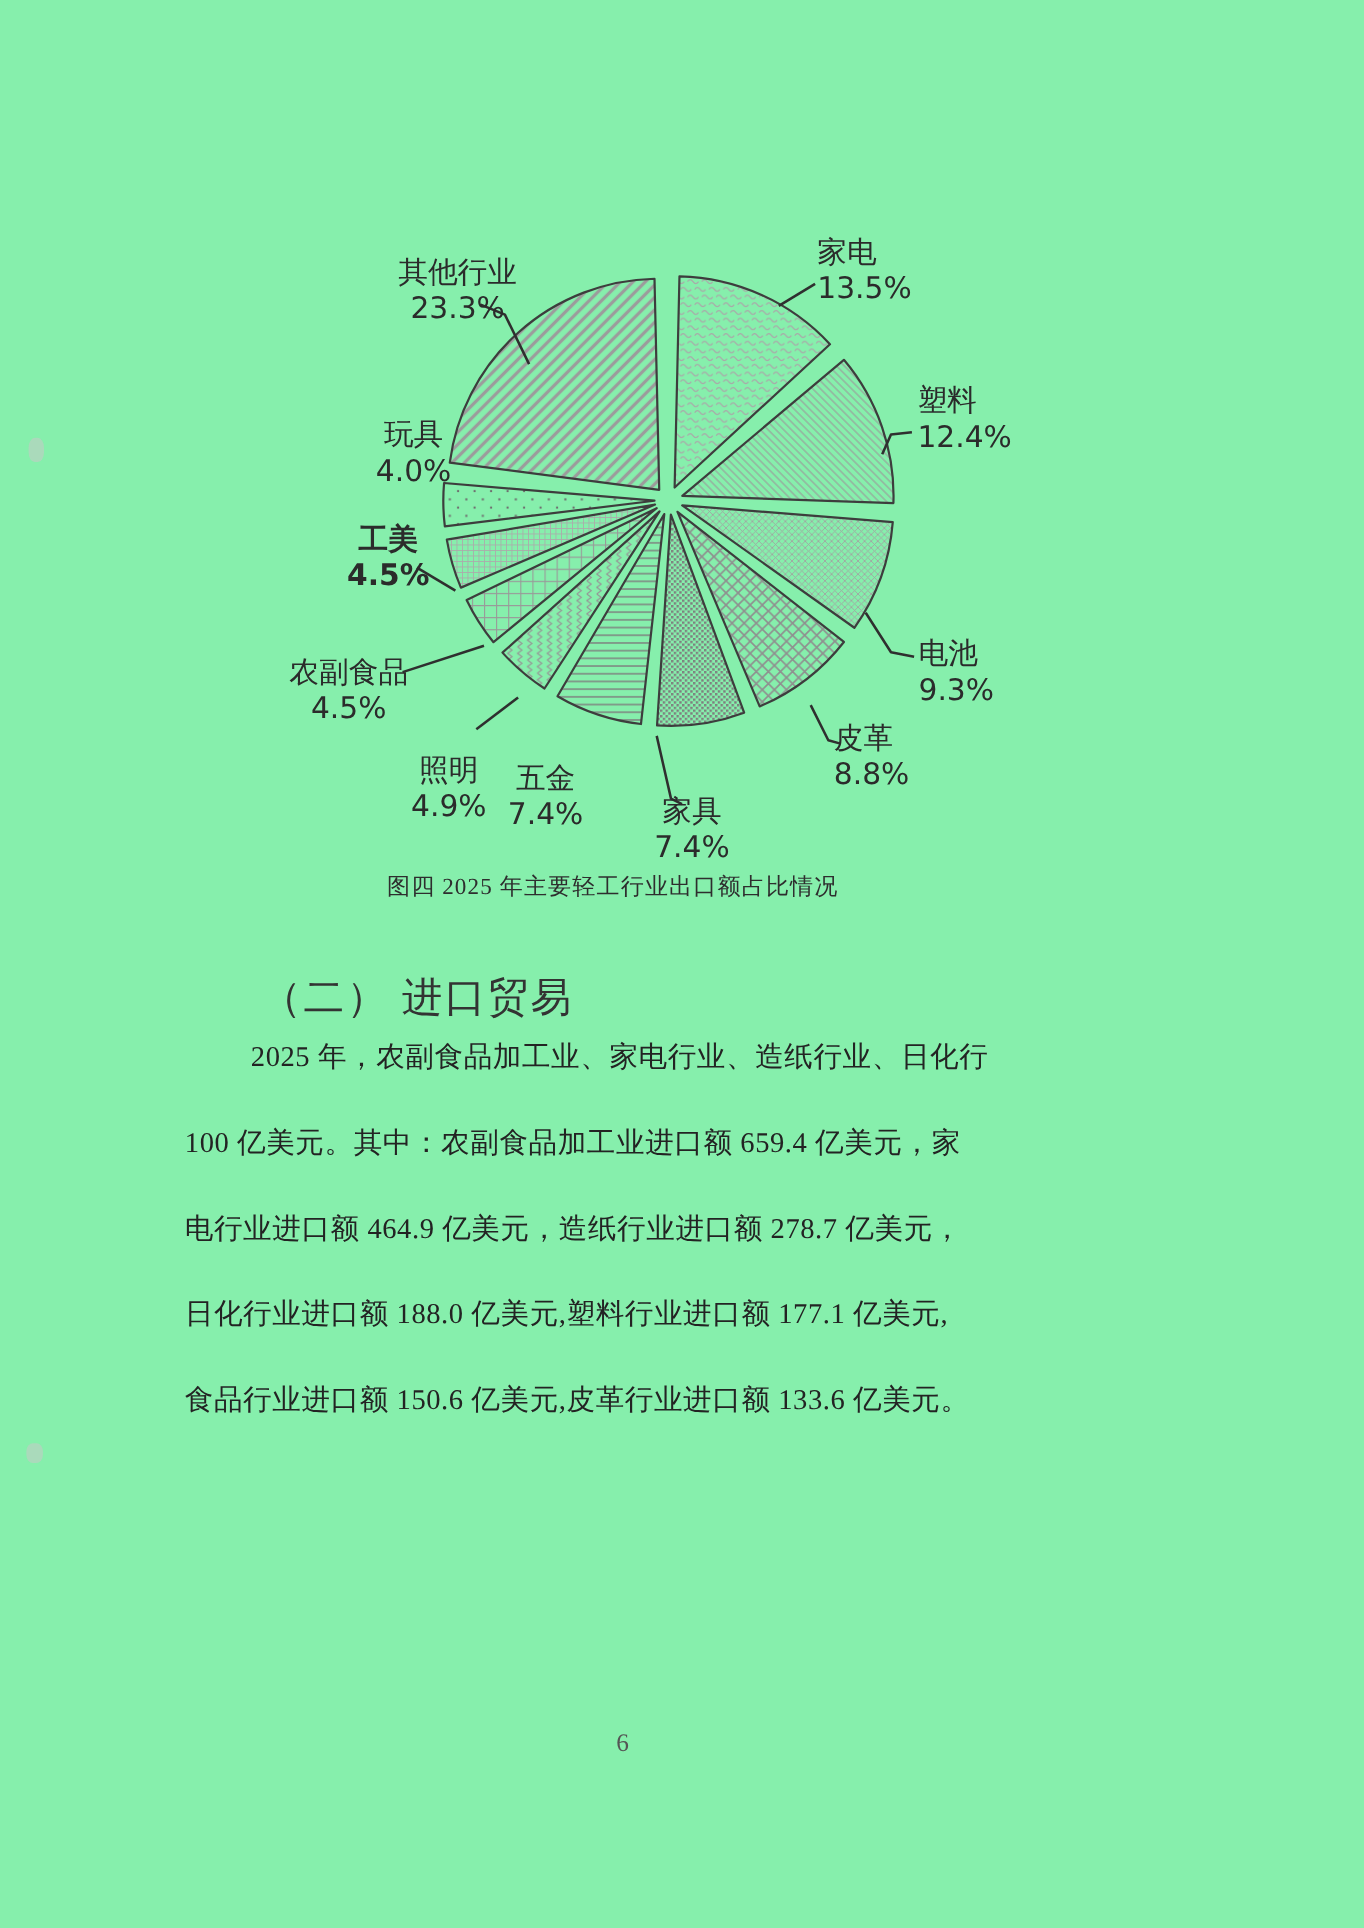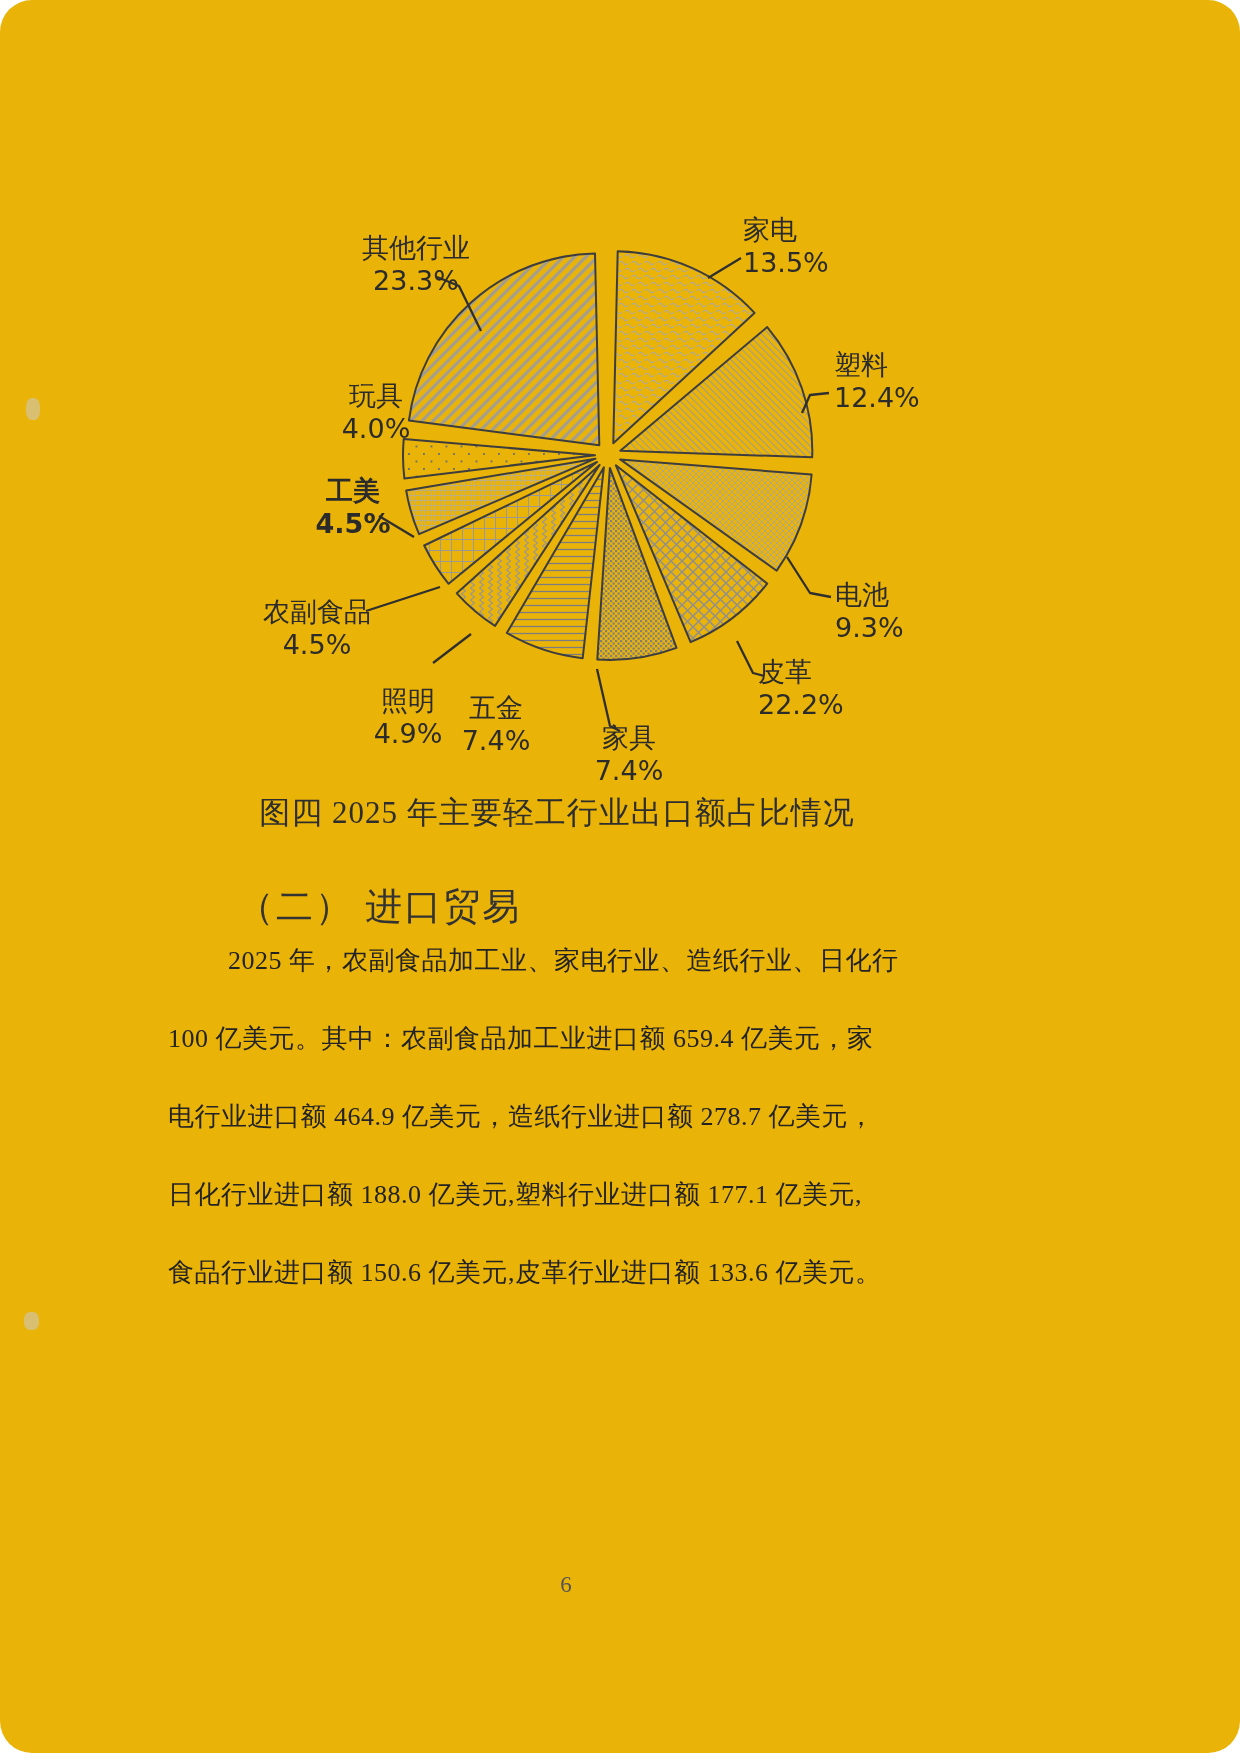--- a/index.html
+++ b/index.html
@@ -1,36 +1,35 @@
 <!DOCTYPE html>
 <html><head>
 <meta charset="utf-8">
 <style>
   html,body{margin:0;padding:0;background:#ffffff;}
   .page{
     position:relative;
     width:1240px;height:1753px;
-    background:#eab308;
+    background:#86efac;
     overflow:hidden;
     font-family:"Liberation Serif","DejaVu Serif",serif;
     color:#262626;
-    border-radius:32px;
   }
   .chart-layer{position:absolute;left:0;top:0;width:1240px;height:1753px;}
   .pie-label{
     position:absolute;
     font-family:"DejaVu Sans","Liberation Sans",sans-serif;
     font-size:27px;line-height:33px;color:#2b2b2b;
     white-space:nowrap;
   }
   .pie-label.center{transform:translateX(-50%);text-align:center;}
   .pie-label.left{text-align:left;}
   .figure-caption{
     position:absolute;top:792px;left:557px;transform:translateX(-50%);
-    font-size:31px;letter-spacing:1px;color:#2e2e2e;white-space:nowrap;
+    font-size:21px;letter-spacing:1px;color:#2e2e2e;white-space:nowrap;
   }
   .section-heading{
     position:absolute;top:882px;left:237px;
     font-size:37px;color:#333;letter-spacing:2px;white-space:nowrap;text-align:right;
   }
   .body-text{
     position:absolute;top:922px;left:168px;width:910px;
     font-size:26px;line-height:78px;color:#232323;
   }
   .body-text .line{white-space:nowrap;letter-spacing:0.5px;}
@@ -118,21 +117,21 @@
         <div>家电</div>
         <div>13.5%</div>
       </div><div class="pie-label left" style="top: 348px; left: 834px;">
         <div>塑料</div>
         <div>12.4%</div>
       </div><div class="pie-label left" style="top: 578px; left: 835px;">
         <div>电池</div>
         <div>9.3%</div>
       </div><div class="pie-label left" style="top: 655px; left: 758px;">
         <div>皮革</div>
-        <div>22.2%</div>
+        <div>8.8%</div>
       </div><div class="pie-label center" style="top: 721px; left: 629px;">
         <div>家具</div>
         <div>7.4%</div>
       </div><div class="pie-label center" style="top: 691px; left: 496px;">
         <div>五金</div>
         <div>7.4%</div>
       </div><div class="pie-label center" style="top: 684px; left: 408px;">
         <div>照明</div>
         <div>4.9%</div>
       </div><div class="pie-label center" style="top: 595px; left: 317px;">

